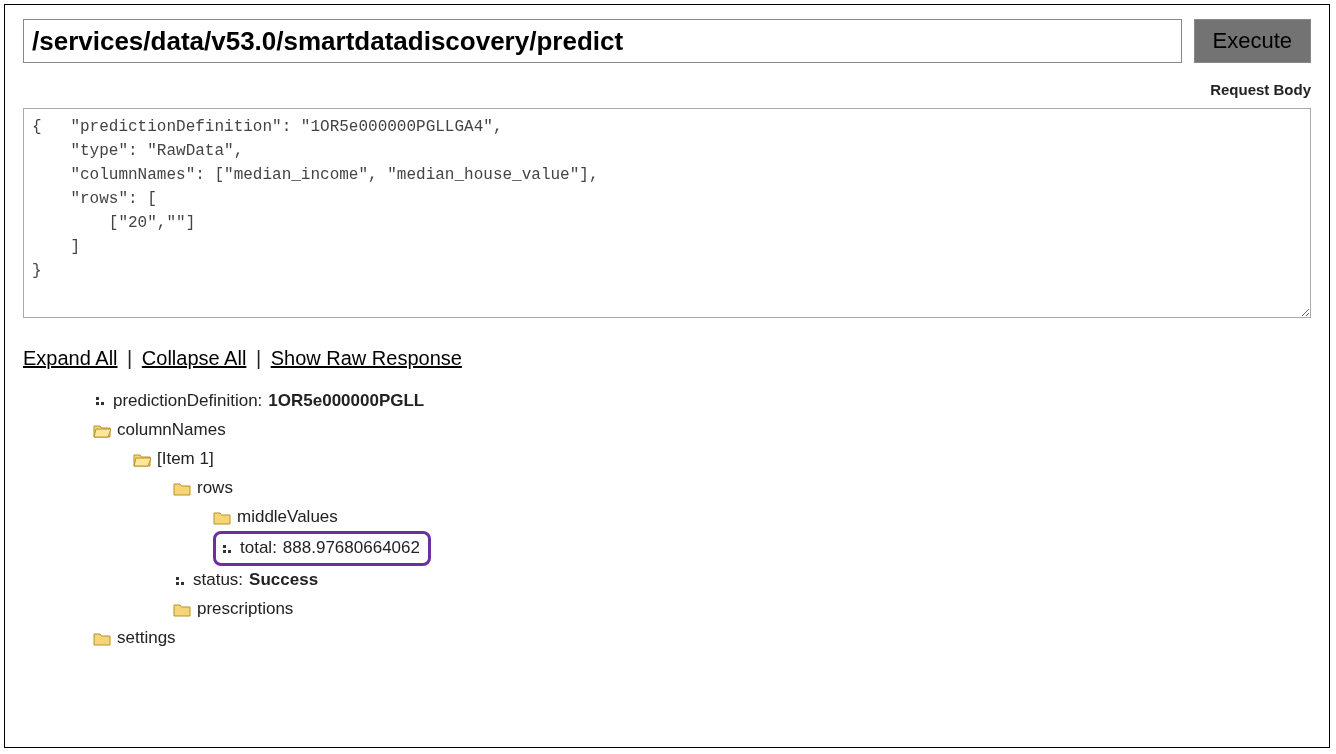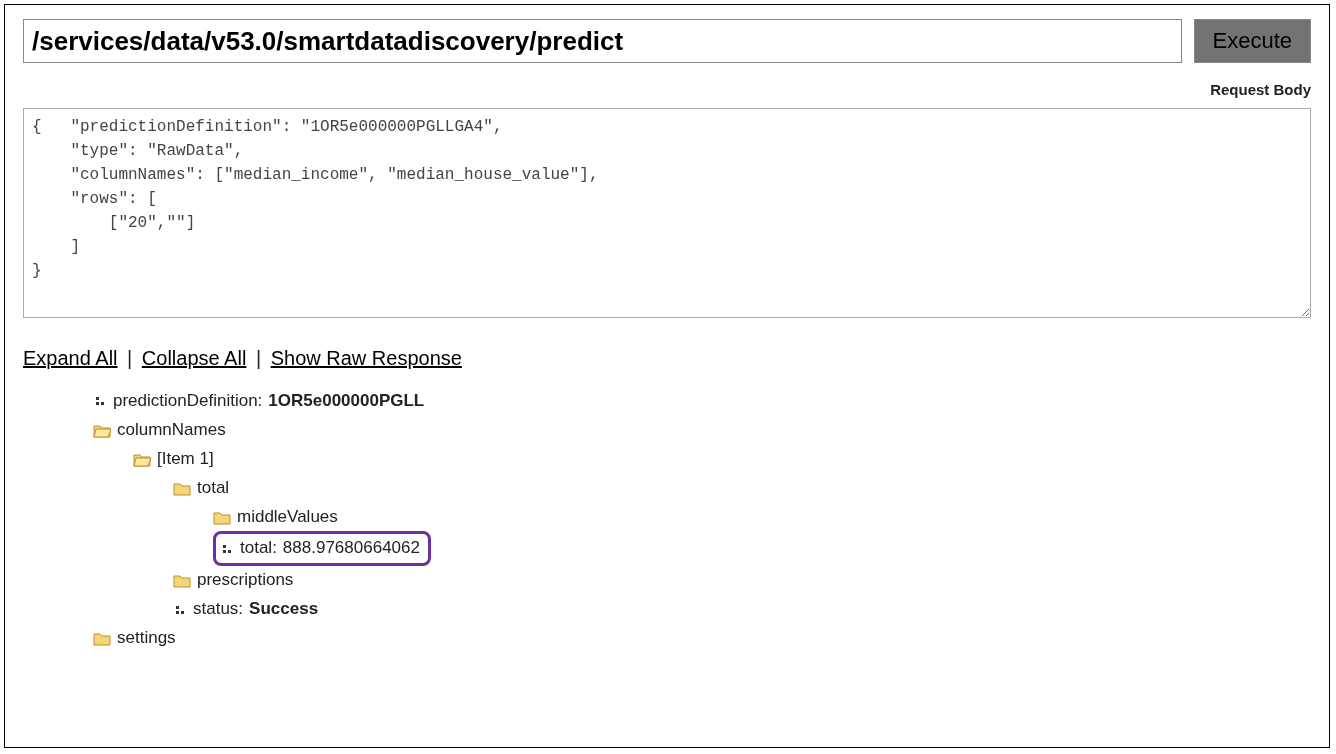--- a/index.html
+++ b/index.html
@@ -183,21 +183,21 @@
               <span>[Item 1]</span>
             </div>
             <ul>
               <li>
                 <div class="node">
                   <span class="folder-icon-closed">
                     <svg width="18" height="15" viewBox="0 0 18 15">
                         <path d="M1 3 h6 l1.5 2 H17 v9 H1 Z" fill="#f6d576" stroke="#b8912f"></path>
                       </svg>
                   </span>
-                  <span>total</span>
+                  <span>rows</span>
                 </div>
               </li>
               <li>
                 <ul>
                   <li>
                     <div class="node">
                       <span class="folder-icon-closed">
                         <svg width="18" height="15" viewBox="0 0 18 15">
                             <path d="M1 3 h6 l1.5 2 H17 v9 H1 Z" fill="#f6d576" stroke="#b8912f"></path>
                           </svg>
@@ -209,33 +209,33 @@
                     <div class="highlight-box">
                       <span class="bullet-icon"></span>
                       <span class="key">total: </span>
                       <span class="val">888.97680664062</span>
                     </div>
                   </li>
                 </ul>
               </li>
               <li>
                 <div class="node">
+                  <span class="bullet-icon"></span>
+                  <span class="key">status: </span>
+                  <span class="val">Success</span>
+                </div>
+              </li>
+              <li>
+                <div class="node">
                   <span class="folder-icon-closed">
                     <svg width="18" height="15" viewBox="0 0 18 15">
                         <path d="M1 3 h6 l1.5 2 H17 v9 H1 Z" fill="#f6d576" stroke="#b8912f"></path>
                       </svg>
                   </span>
                   <span>prescriptions</span>
-                </div>
-              </li>
-              <li>
-                <div class="node">
-                  <span class="bullet-icon"></span>
-                  <span class="key">status: </span>
-                  <span class="val">Success</span>
                 </div>
               </li>
             </ul>
           </li>
         </ul>
       </li>
       <li>
         <div class="node">
           <span class="folder-icon-closed">
             <svg width="18" height="15" viewBox="0 0 18 15">

